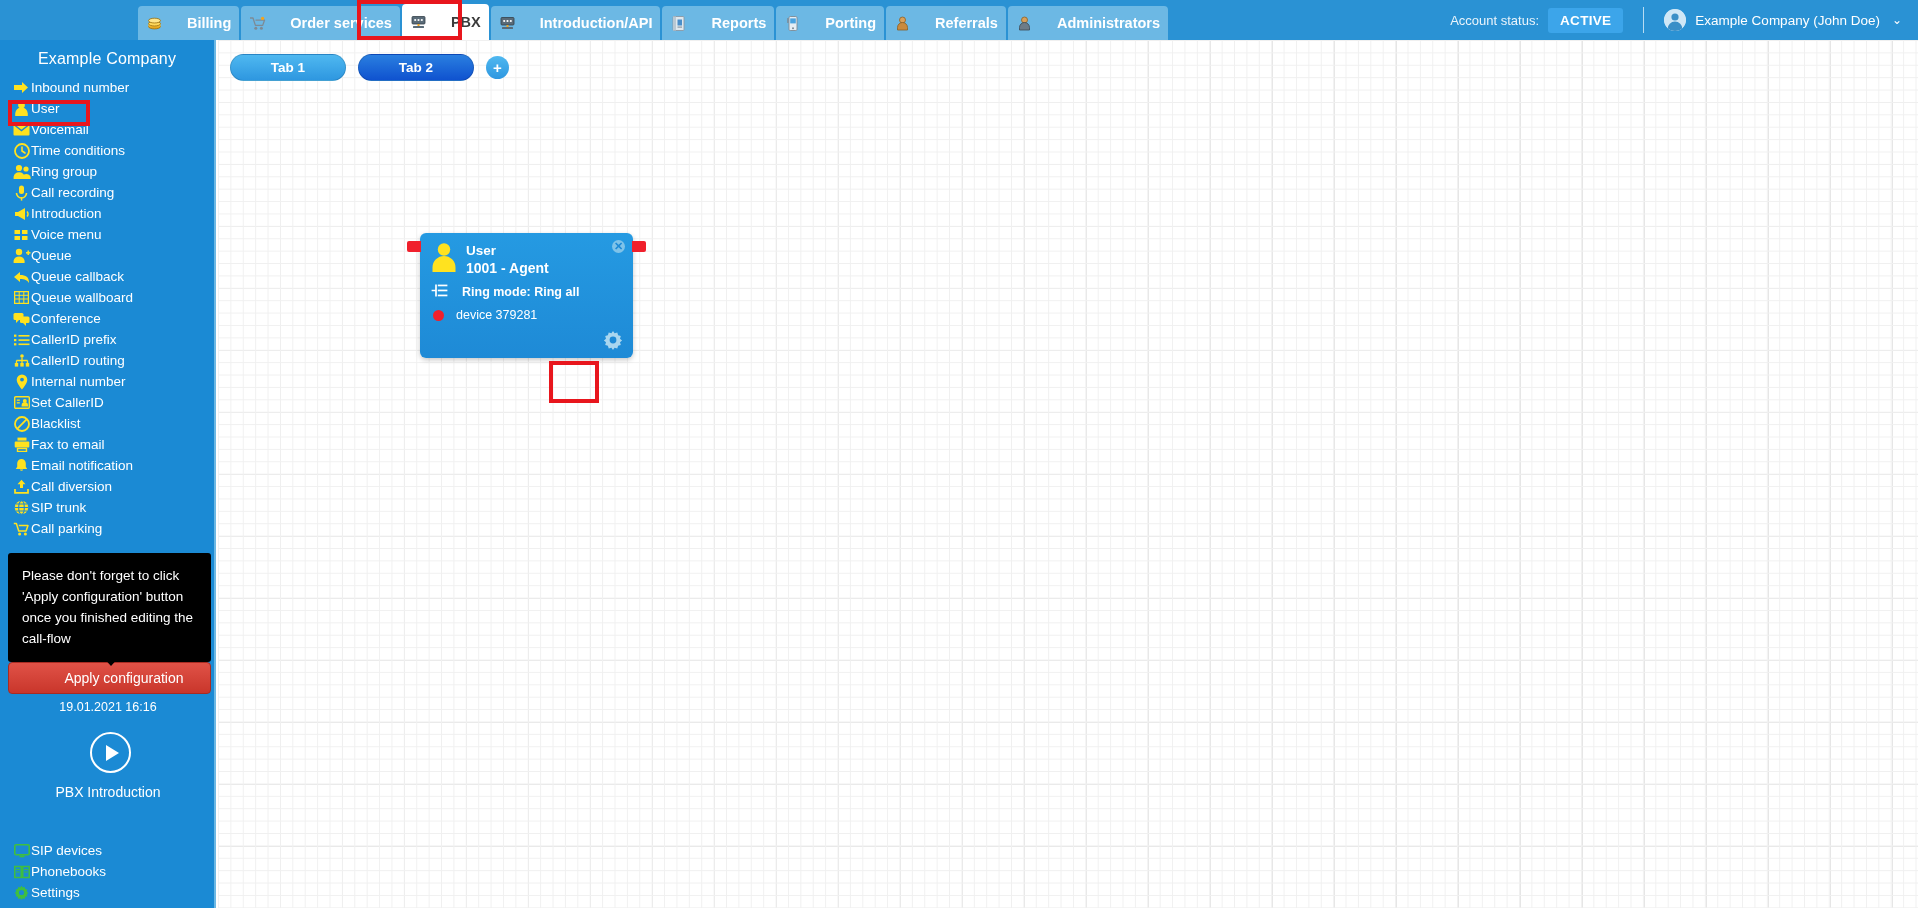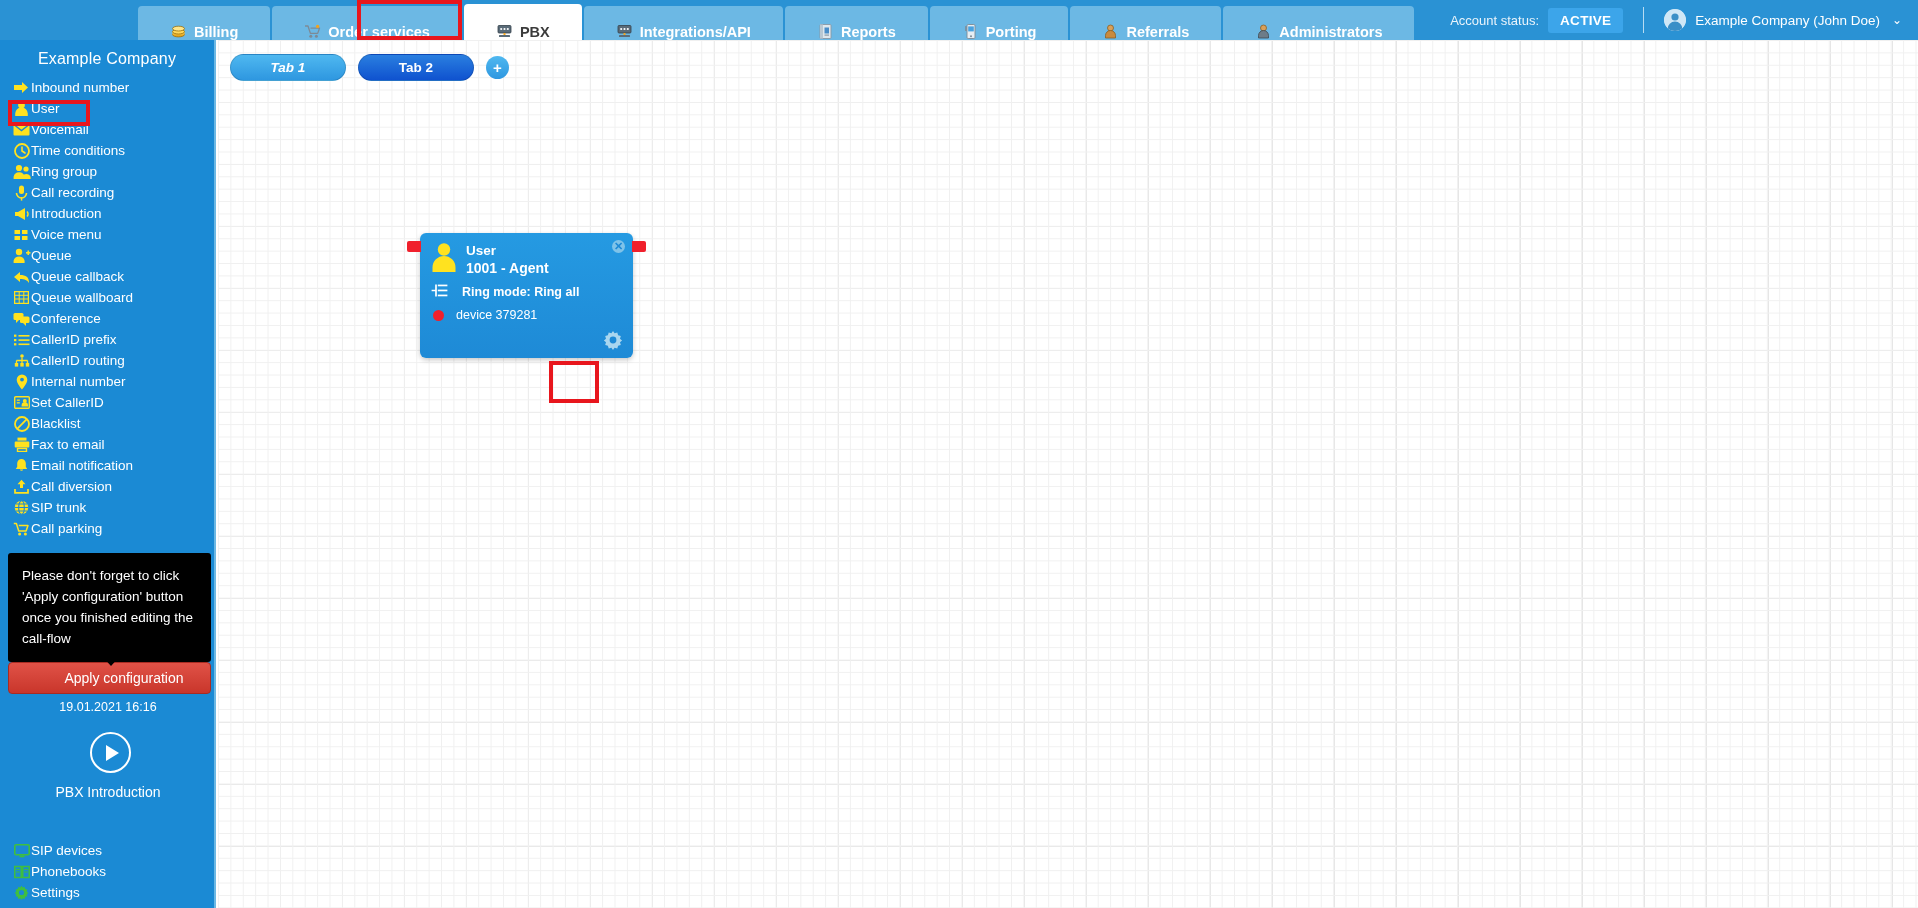--- a/index.html
+++ b/index.html
@@ -17,23 +17,23 @@
     background: #2a92d4;
     display: flex; align-items: flex-end;
   }
   #topnav-tabs {
     display: flex; align-items: flex-end;
     margin-left: 138px;
     height: 40px;
   }
   .nav-tab {
     height: 34px;
-    display: flex; align-items: flex-end;
-    gap: 7px;
-    padding: 0 32px;
+    display: flex; align-items: center;
+    gap: 24px;
+    padding: 0 8px;
     margin-right: 2px;
     background: #6cb8e4;
     border-top-left-radius: 4px;
     border-top-right-radius: 4px;
     color: #ffffff;
     font-size: 14.5px;
     font-weight: bold;
     white-space: nowrap;
     cursor: pointer;
     position: relative;
@@ -230,21 +230,21 @@
   .flow-tab {
     width: 116px; height: 27px;
     border-radius: 14px;
     display: flex; align-items: center; justify-content: center;
     color: #ffffff;
     font-size: 13.5px;
     font-weight: bold;
     cursor: pointer;
     border: 1px solid rgba(0,0,0,.12);
   }
-  .flow-tab.t1 { background: linear-gradient(to bottom, #4fb8f0 0%, #2e97e0 100%); font-style: italic; }
+  .flow-tab.t1 { background: linear-gradient(to bottom, #4fb8f0 0%, #2e97e0 100%); }
   .flow-tab.t2 { background: linear-gradient(to bottom, #2a7fe0 0%, #0f52cf 100%); }
   #add-tab {
     width: 23px; height: 23px; border-radius: 50%;
     background: linear-gradient(to bottom, #4fb8f0 0%, #2e97e0 100%);
     display: flex; align-items: center; justify-content: center;
     color: #ffffff; font-size: 15px; font-weight: bold;
     cursor: pointer;
     line-height: 1;
   }
 
@@ -353,21 +353,21 @@
       <span class="nav-ico">
         <svg width="17" height="17" viewBox="0 0 17 17">
           <rect x="2" y="2.5" width="13" height="7.5" rx="1" fill="#5a6b78" stroke="#33404a" stroke-width="0.8"></rect>
           <circle cx="5.2" cy="6" r="1.1" fill="#ffffff"></circle>
           <circle cx="8.5" cy="6" r="1.1" fill="#ffffff"></circle>
           <circle cx="11.8" cy="6" r="1.1" fill="#ffffff"></circle>
           <rect x="7.5" y="10" width="2" height="2" fill="#f2a31e"></rect>
           <rect x="3" y="12" width="11" height="2" rx="0.5" fill="#5a6b78"></rect>
         </svg>
       </span>
-      <span>Integrations/API</span>
+      <span>Introduction/API</span>
     </div>
 
     <div class="nav-tab">
       <span class="nav-ico">
         <svg width="17" height="17" viewBox="0 0 17 17">
           <rect x="3" y="1.5" width="11" height="14" rx="1" fill="#dfe8ee" stroke="#8a99a5" stroke-width="0.9"></rect>
           <rect x="3" y="1.5" width="3" height="14" fill="#b9c8d3"></rect>
           <rect x="7.5" y="4.5" width="4.5" height="6" fill="#4a8ec9"></rect>
           <rect x="7.5" y="11.5" width="4.5" height="1.2" fill="#8a99a5"></rect>
         </svg>

